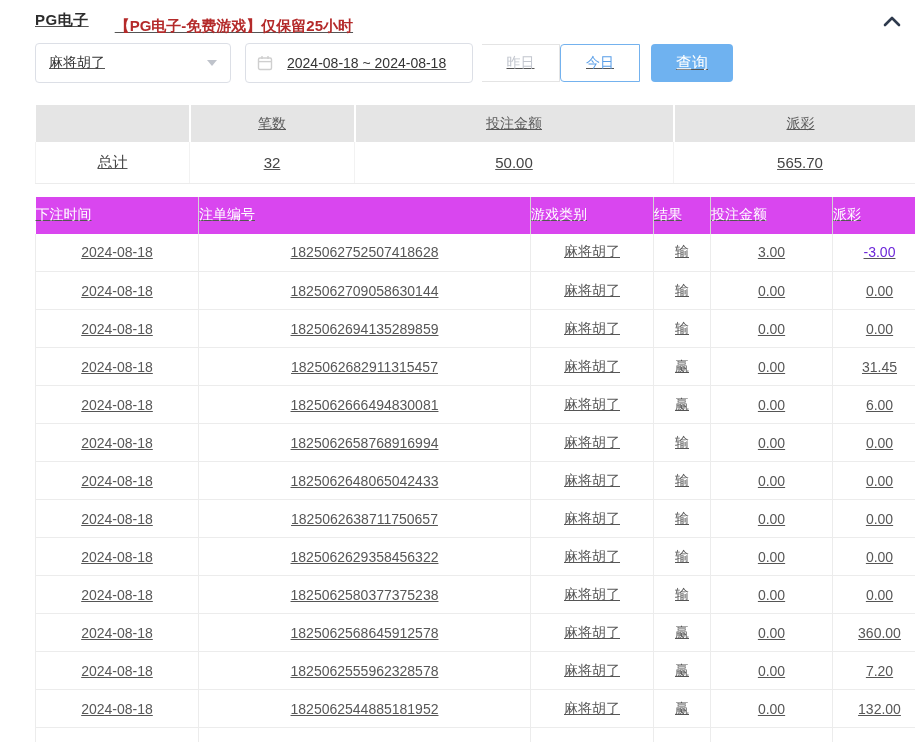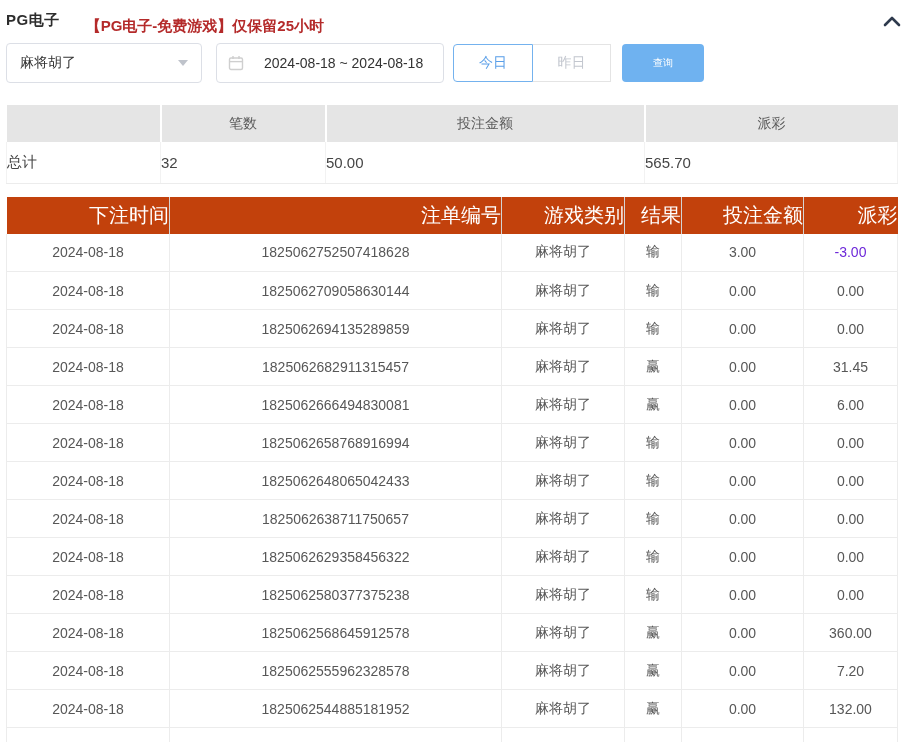--- a/index.html
+++ b/index.html
@@ -1,61 +1,61 @@
 <!DOCTYPE html>
 <html><head>
 <meta charset="utf-8">
 <style>
   * { margin:0; padding:0; box-sizing:border-box; }
   html,body { width:915px; height:752px; background:#fff; overflow:hidden; }
   body { font-family:"Liberation Sans","DejaVu Sans",sans-serif; color:#555; }
-  .page { padding:0 5px 0 6px; }
+  .page { padding:0 5px 0 35px;text-decoration:underline; }
 
   
   .topbar { display:flex; align-items:center; padding-top:17px; height:24px; }
   .title { font-size:15px; font-weight:bold; color:#2d2d2d; letter-spacing:.5px; }
   .notice { margin-left:26px; font-size:15px; font-weight:bold; color:#b42a2a;margin-top:12px; }
   .collapse-btn { margin-left:auto; margin-right:8px; width:20px; height:20px; cursor:pointer;
                   display:flex; align-items:center; justify-content:center; }
 
   
   .filters { margin-top:19px; display:flex; align-items:center; height:40px; }
   .select-box { width:196px; height:40px; border:1px solid #dcdfe6; border-radius:4px;
                 display:flex; align-items:center; justify-content:space-between;
                 padding:0 13px; cursor:pointer; background:#fff; }
   .select-box .val { font-size:14px; color:#333; }
   .caret-down { width:0; height:0; border-left:5px solid transparent; border-right:5px solid transparent;
                 border-top:6px solid #bfc3cb; }
   .date-box { margin-left:14px; width:228px; height:40px; border:1px solid #dcdfe6; border-radius:4px;
               display:flex; align-items:center; padding:0 11px; cursor:pointer; background:#fff; }
-  .date-box .val { font-size:14px; color:#333; margin-left:20px; white-space:nowrap; }
+  .date-box .val { font-size:14px; color:#333; margin-left:14px; white-space:nowrap; }
   .btn-group { margin-left:9px; display:flex; align-items:center; }
   .qbtn { height:38px; background:#fff; font-size:14px; display:flex; align-items:center;
           justify-content:center; cursor:pointer; user-select:none; }
   .qbtn.active { width:80px; border:1px solid #74b2ee; color:#5a9fe8; border-radius:4px 0 0 4px; position:relative; z-index:2; }
   .qbtn.plain  { width:78px; border:1px solid #e4e4e4; border-left:none; color:#c3c7cf; }
   .qbtn.plain.last { border-radius:0 4px 4px 0; border-left:1px solid #e4e4e4; margin-left:-1px; }
   .search-btn { margin-left:11px; width:82px; height:38px; background:#6fb2f0; border:none;
-                border-radius:4px; color:#fff; font-size:10px; cursor:pointer;
+                border-radius:4px; color:#fff; font-size:16px; cursor:pointer;
                 font-family:inherit; }
 
   
   table { border-collapse:collapse; table-layout:fixed; width:892px; }
   .summary { margin-top:22px; }
   .summary .head td { background:#e5e5e5; height:37px; text-align:center; font-size:14px;
                       color:#5a5a5a; border-right:2px solid #fff; }
   .summary .head td:last-child { border-right:none; }
-  .summary .body td { height:41px; text-align:left; font-size:15px; color:#454545;
+  .summary .body td { height:41px; text-align:center; font-size:15px; color:#454545;
                       border-bottom:1px solid #ececec; border-right:1px solid #f2f2f2; }
   .summary .body td:first-child { border-left:1px solid #f2f2f2; }
 
   
   .bets { margin-top:13px; }
-  .bets th { background:#c2410c; color:#fff; font-weight:normal; font-size:20px; height:37px;
-             text-align:right; border-right:1px solid #d4d4d4; }
+  .bets th { background:#d946ef; color:#fff; font-weight:normal; font-size:14px; height:37px;
+             text-align:left; border-right:1px solid #d4d4d4; }
   .bets th:last-child { border-right:none; }
   .bets td { height:38px; text-align:center; font-size:14px; color:#575757;
              border-bottom:1px solid #ececec; border-right:1px solid #ececec; }
   .bets td:first-child { border-left:1px solid #ececec; }
   .bets .neg { color:#6d28d9; }
   .bets tr.partial td { height:14px; border-bottom:none; }
 </style>
 </head>
 <body>
 
@@ -79,22 +79,22 @@
     <div class="date-box">
       <svg width="16" height="16" viewBox="0 0 16 16">
         <rect x="1.5" y="3" width="13" height="11.5" rx="1.5" fill="none" stroke="#cfcfcf" stroke-width="1.4"></rect>
         <line x1="1.5" y1="6.6" x2="14.5" y2="6.6" stroke="#cfcfcf" stroke-width="1.4"></line>
         <line x1="5" y1="1" x2="5" y2="4" stroke="#cfcfcf" stroke-width="1.4"></line>
         <line x1="11" y1="1" x2="11" y2="4" stroke="#cfcfcf" stroke-width="1.4"></line>
       </svg>
       <span class="val">2024-08-18 ~ 2024-08-18</span>
     </div>
     <div class="btn-group">
+      <div class="qbtn plain">昨日</div>
       <div class="qbtn active">今日</div>
-      <div class="qbtn plain">昨日</div>
     </div>
     <button class="search-btn">查询</button>
   </div>
 
   <table class="summary">
     <colgroup>
         <col style="width:154px">
         <col style="width:165px">
         <col style="width:319px">
         <col>

